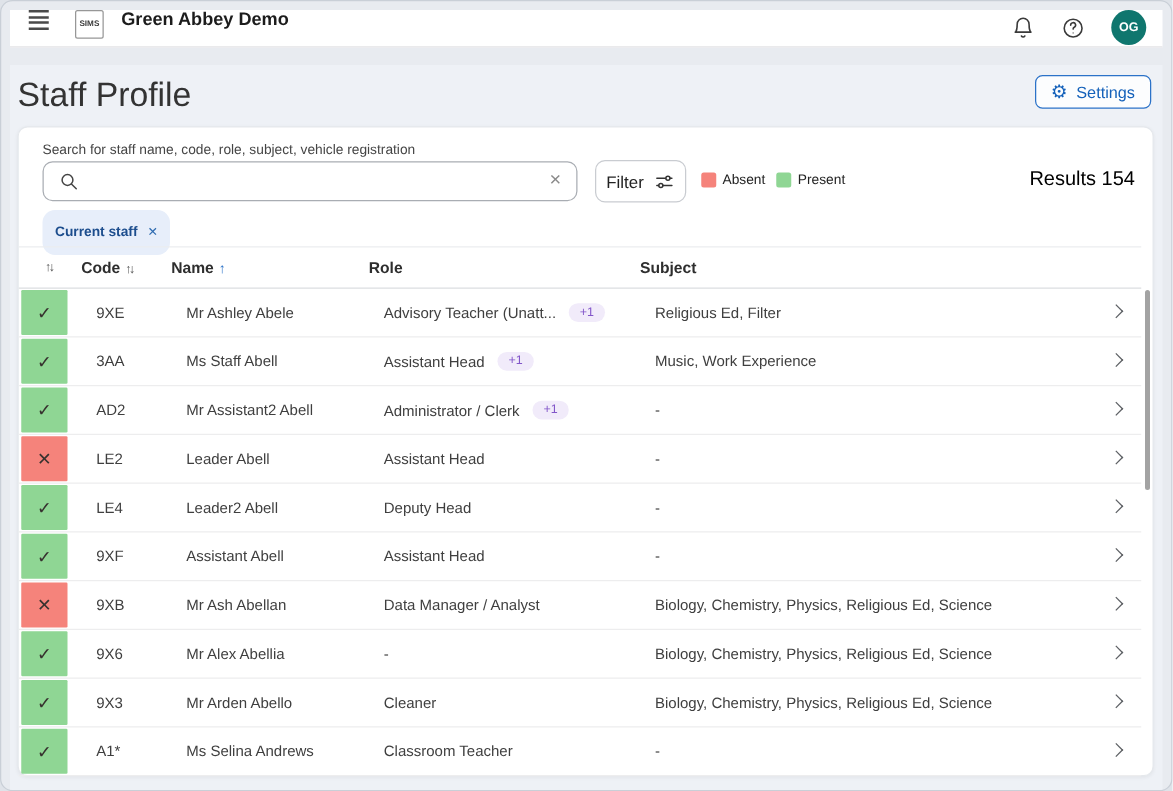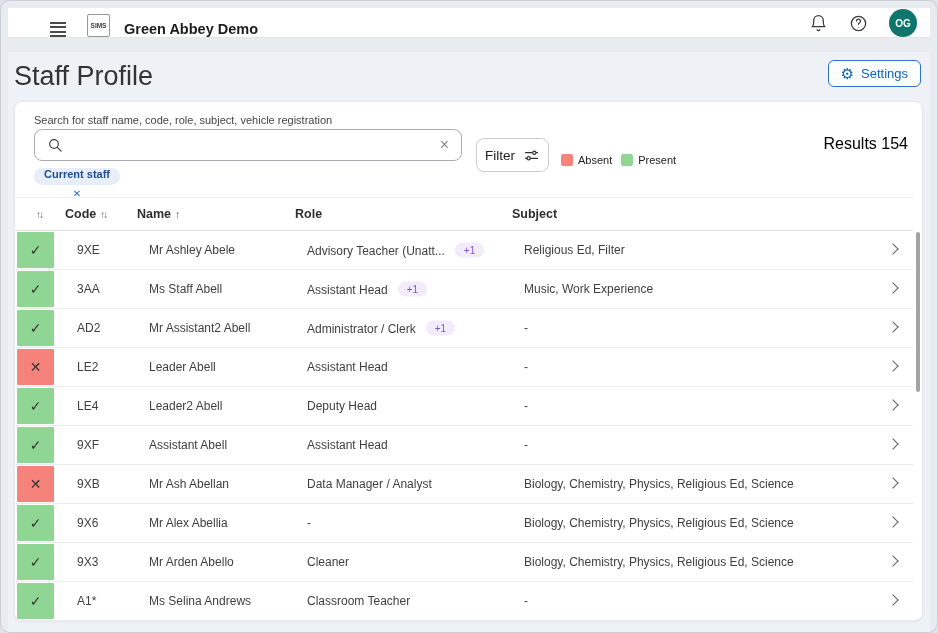--- a/index.html
+++ b/index.html
@@ -1,21 +1,21 @@
 <!DOCTYPE html>
 <html><head>
 <meta charset="utf-8">
 <style>
   * { box-sizing: border-box; margin: 0; padding: 0; }
   html,body { width:938px; height:633px; }
   body { font-family:"Liberation Sans", sans-serif; background:#dfe3e9; position:relative; overflow:hidden; }
   .viewport { position:absolute; inset:0; background:#e8ebf0; border:1px solid #c9cfd7; border-radius:10px; overflow:hidden; }
 
   
-  .topbar { position:absolute; left:7px; top:7px; right:7px; height:30px; background:#fff; border-bottom:1px solid #e3e4e6; display:flex; align-items:flex-end;padding-left:27px; }
+  .topbar { position:absolute; left:7px; top:7px; right:7px; height:30px; background:#fff; border-bottom:1px solid #e3e4e6; display:flex; align-items:flex-start; }
   .burger { margin-left:15px; width:16px; display:flex; flex-direction:column; gap:2.5px; cursor:pointer; }
   .burger i { display:block; height:2px; background:#4a4a4a; }
   .simsbox { margin-left:21px; width:23px; height:23px; border:1px solid #979797; border-radius:2px; display:flex; align-items:center; justify-content:center; font-size:6.5px; font-weight:bold; color:#3c3c3c; }
   .apptitle { margin-left:14px; font-size:14.5px; font-weight:700; color:#1c1c1c; }
   .topbar-right { margin-left:auto; display:flex; align-items:center; gap:21px; margin-right:13px; }
   .tb-icon { width:19px; height:19px; display:block; cursor:pointer; }
   .avatar { width:28px; height:28px; border-radius:50%; background:#0f766e; color:#fff; font-size:10px; font-weight:700; display:flex; align-items:center; justify-content:center; cursor:pointer; }
 
   
   .main { position:absolute; left:7px; right:7px; top:51px; bottom:0; background:#eef1f6; }
@@ -23,28 +23,28 @@
   .settings-btn { position:absolute; right:9px; top:8px; height:27px; display:flex; align-items:center; gap:7px; padding:0 12px; border:1px solid #2b72c8; border-radius:6px; color:#1461ba; background:#fcfdfe; font-size:13px; cursor:pointer; }
   .settings-btn .gear { font-size:15px; line-height:1; }
 
   
   .card { position:absolute; left:6px; right:7px; top:49px; height:520px; background:#fff; border-radius:8px; border:1px solid #e5e8ec; box-shadow:0 1px 3px rgba(0,0,0,0.05); }
   .search-label { position:absolute; left:19px; top:12px; font-size:11px; color:#454545; }
   .search-box { position:absolute; left:19px; top:27px; width:428px; height:32px; border:1px solid #a9adb3; border-radius:8px; background:#fff; display:flex; align-items:center; }
   .search-box svg { width:16px; height:16px; margin-left:12px; flex:none; }
   .search-box input { flex:1; border:none; outline:none; height:100%; font-size:13px; font-family:"Liberation Sans",sans-serif; background:transparent; padding:0 8px; color:#333; }
   .clear-x { margin-right:12px; color:#8a8a8a; font-size:16px; line-height:1; cursor:pointer; }
-  .filter-btn { position:absolute; left:461px; top:36px; width:73px; height:34px; border:1px solid #c9ccd1; border-radius:8px; background:#fff; display:flex; align-items:center; justify-content:center; gap:8px; font-size:13.5px; color:#222; cursor:pointer; }
+  .filter-btn { position:absolute; left:461px; top:26px; width:73px; height:34px; border:1px solid #c9ccd1; border-radius:8px; background:#fff; display:flex; align-items:center; justify-content:center; gap:8px; font-size:13.5px; color:#222; cursor:pointer; }
   .filter-btn svg { width:17px; height:17px; }
-  .legend { position:absolute; left:546px; top:33px; height:18px; display:flex; align-items:center; gap:9px;margin-top:16px; }
+  .legend { position:absolute; left:546px; top:33px; height:18px; display:flex; align-items:center; gap:9px; }
   .legend-item { display:flex; align-items:center; gap:5px; }
   .swatch { width:12px; height:12px; border-radius:2px; }
   .legend-label { font-size:11px; color:#222; }
   .results { position:absolute; right:14px; top:33px; font-size:16px; color:#000000; }
-  .chip { position:absolute; left:19px; top:66px; height:17px; background:#e7eefa; border-radius:10px; display:inline-flex; align-items:center; gap:8px; padding:0 10px; font-size:11px; font-weight:700; color:#1c4d8d;flex-direction:column; }
+  .chip { position:absolute; left:19px; top:66px; height:36px; background:#e7eefa; border-radius:10px; display:inline-flex; align-items:center; gap:8px; padding:0 10px; font-size:11px; font-weight:700; color:#1c4d8d; }
   .chip .x { font-size:10px; color:#2e6bb0; font-weight:400; cursor:pointer; }
 
   
   .thead { position:absolute; left:0; right:9px; top:95px; height:34px; border-top:1px solid #ecedef; border-bottom:1px solid #dcdee1; }
   .th { position:absolute; top:50%; transform:translateY(-50%); font-size:12.5px; font-weight:600; color:#2e2e2e; white-space:nowrap; }
   .sorticon { font-size:10px; letter-spacing:-2px; color:#555; margin-left:4px; font-weight:400; cursor:pointer; }
   .sorticon.active { color:#2b72c8; letter-spacing:0; font-size:11px; }
   .h-sort { left:17px; } .h-code { left:50px; } .h-name { left:122px; } .h-role { left:280px; } .h-subject { left:497px; }
 
   .rows { position:absolute; left:0; right:9px; top:129px; height:390px; }

